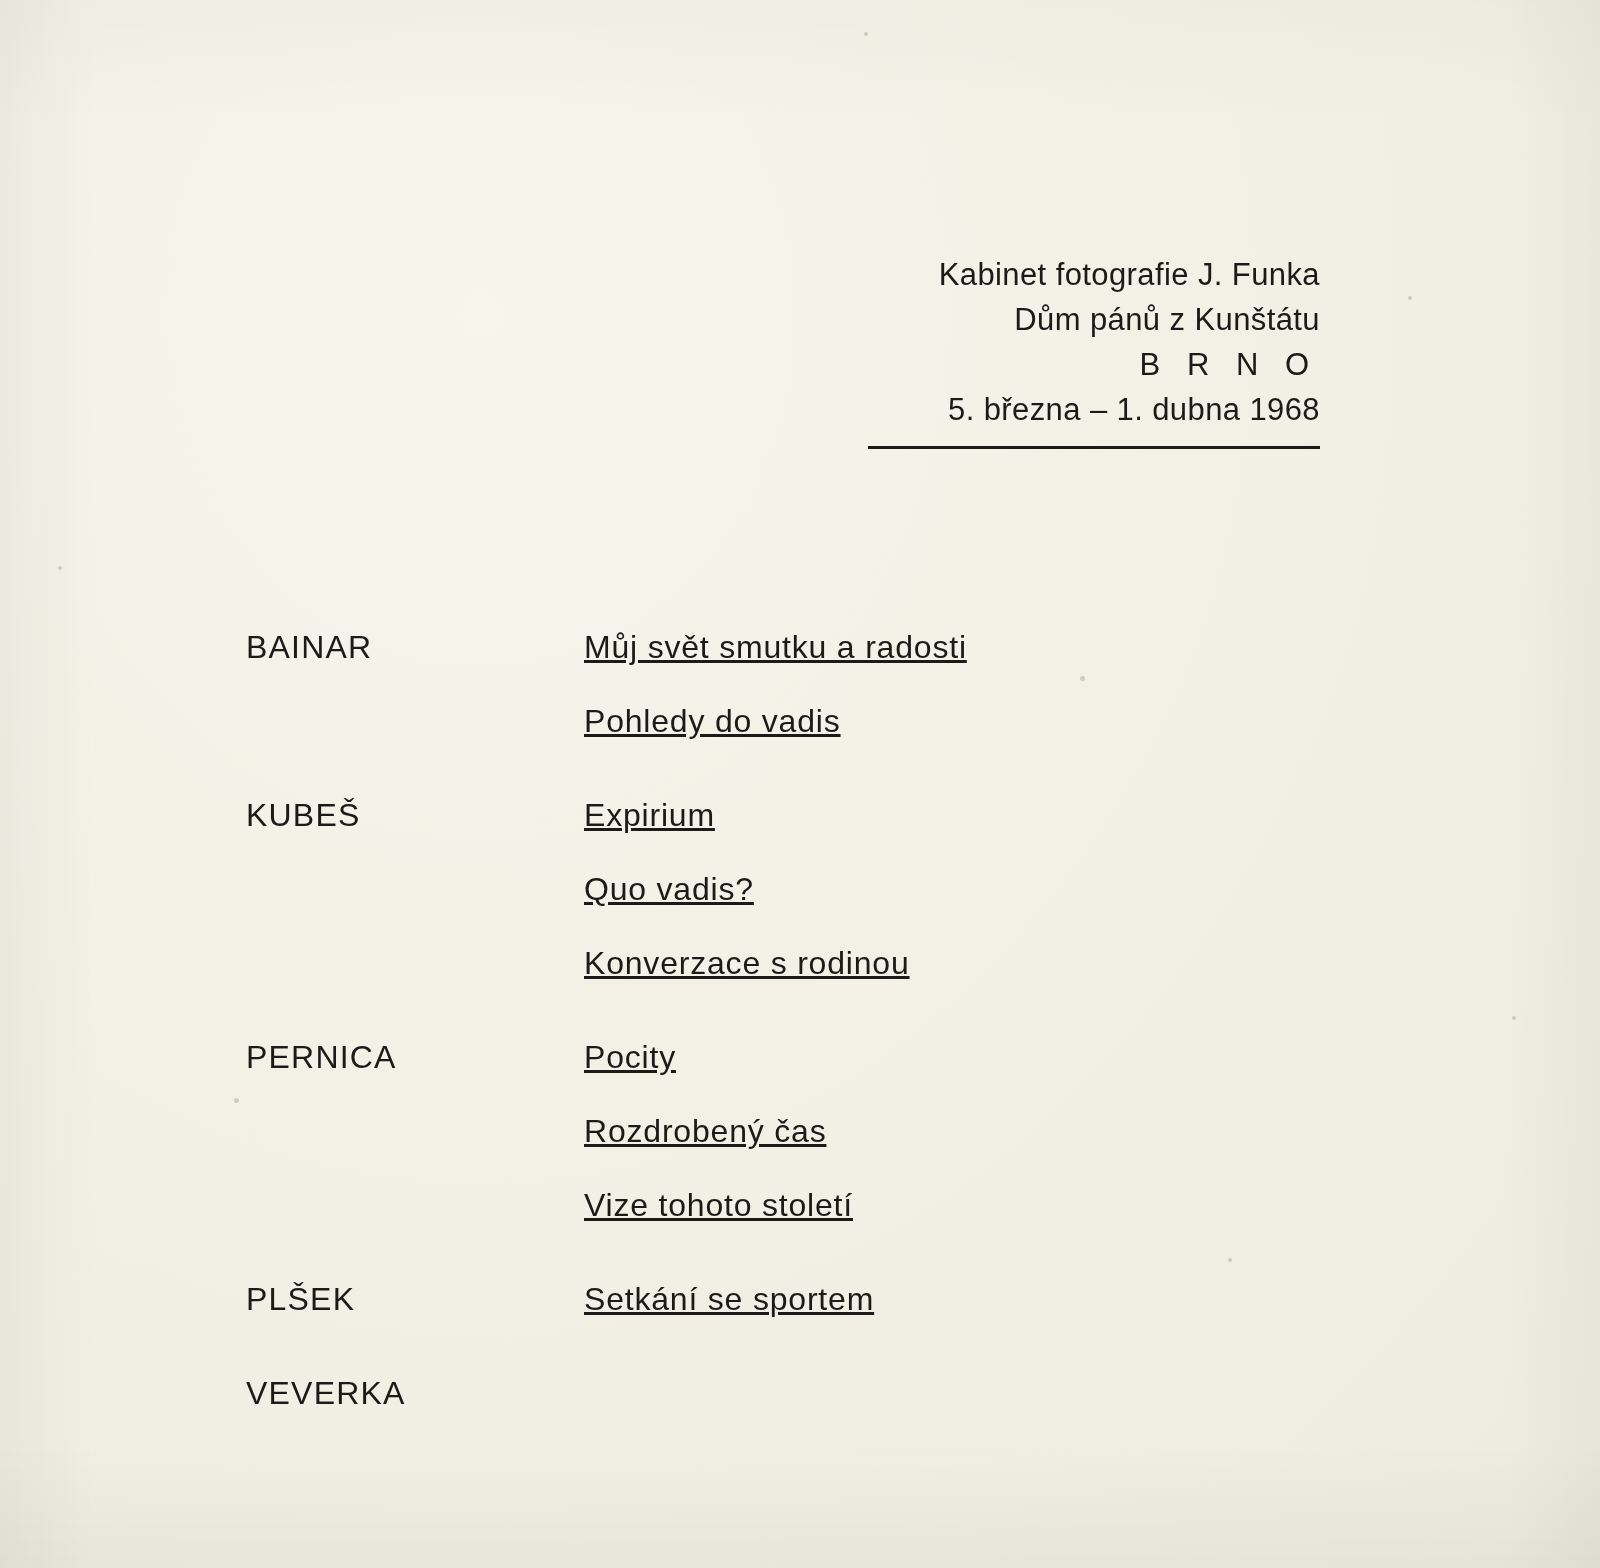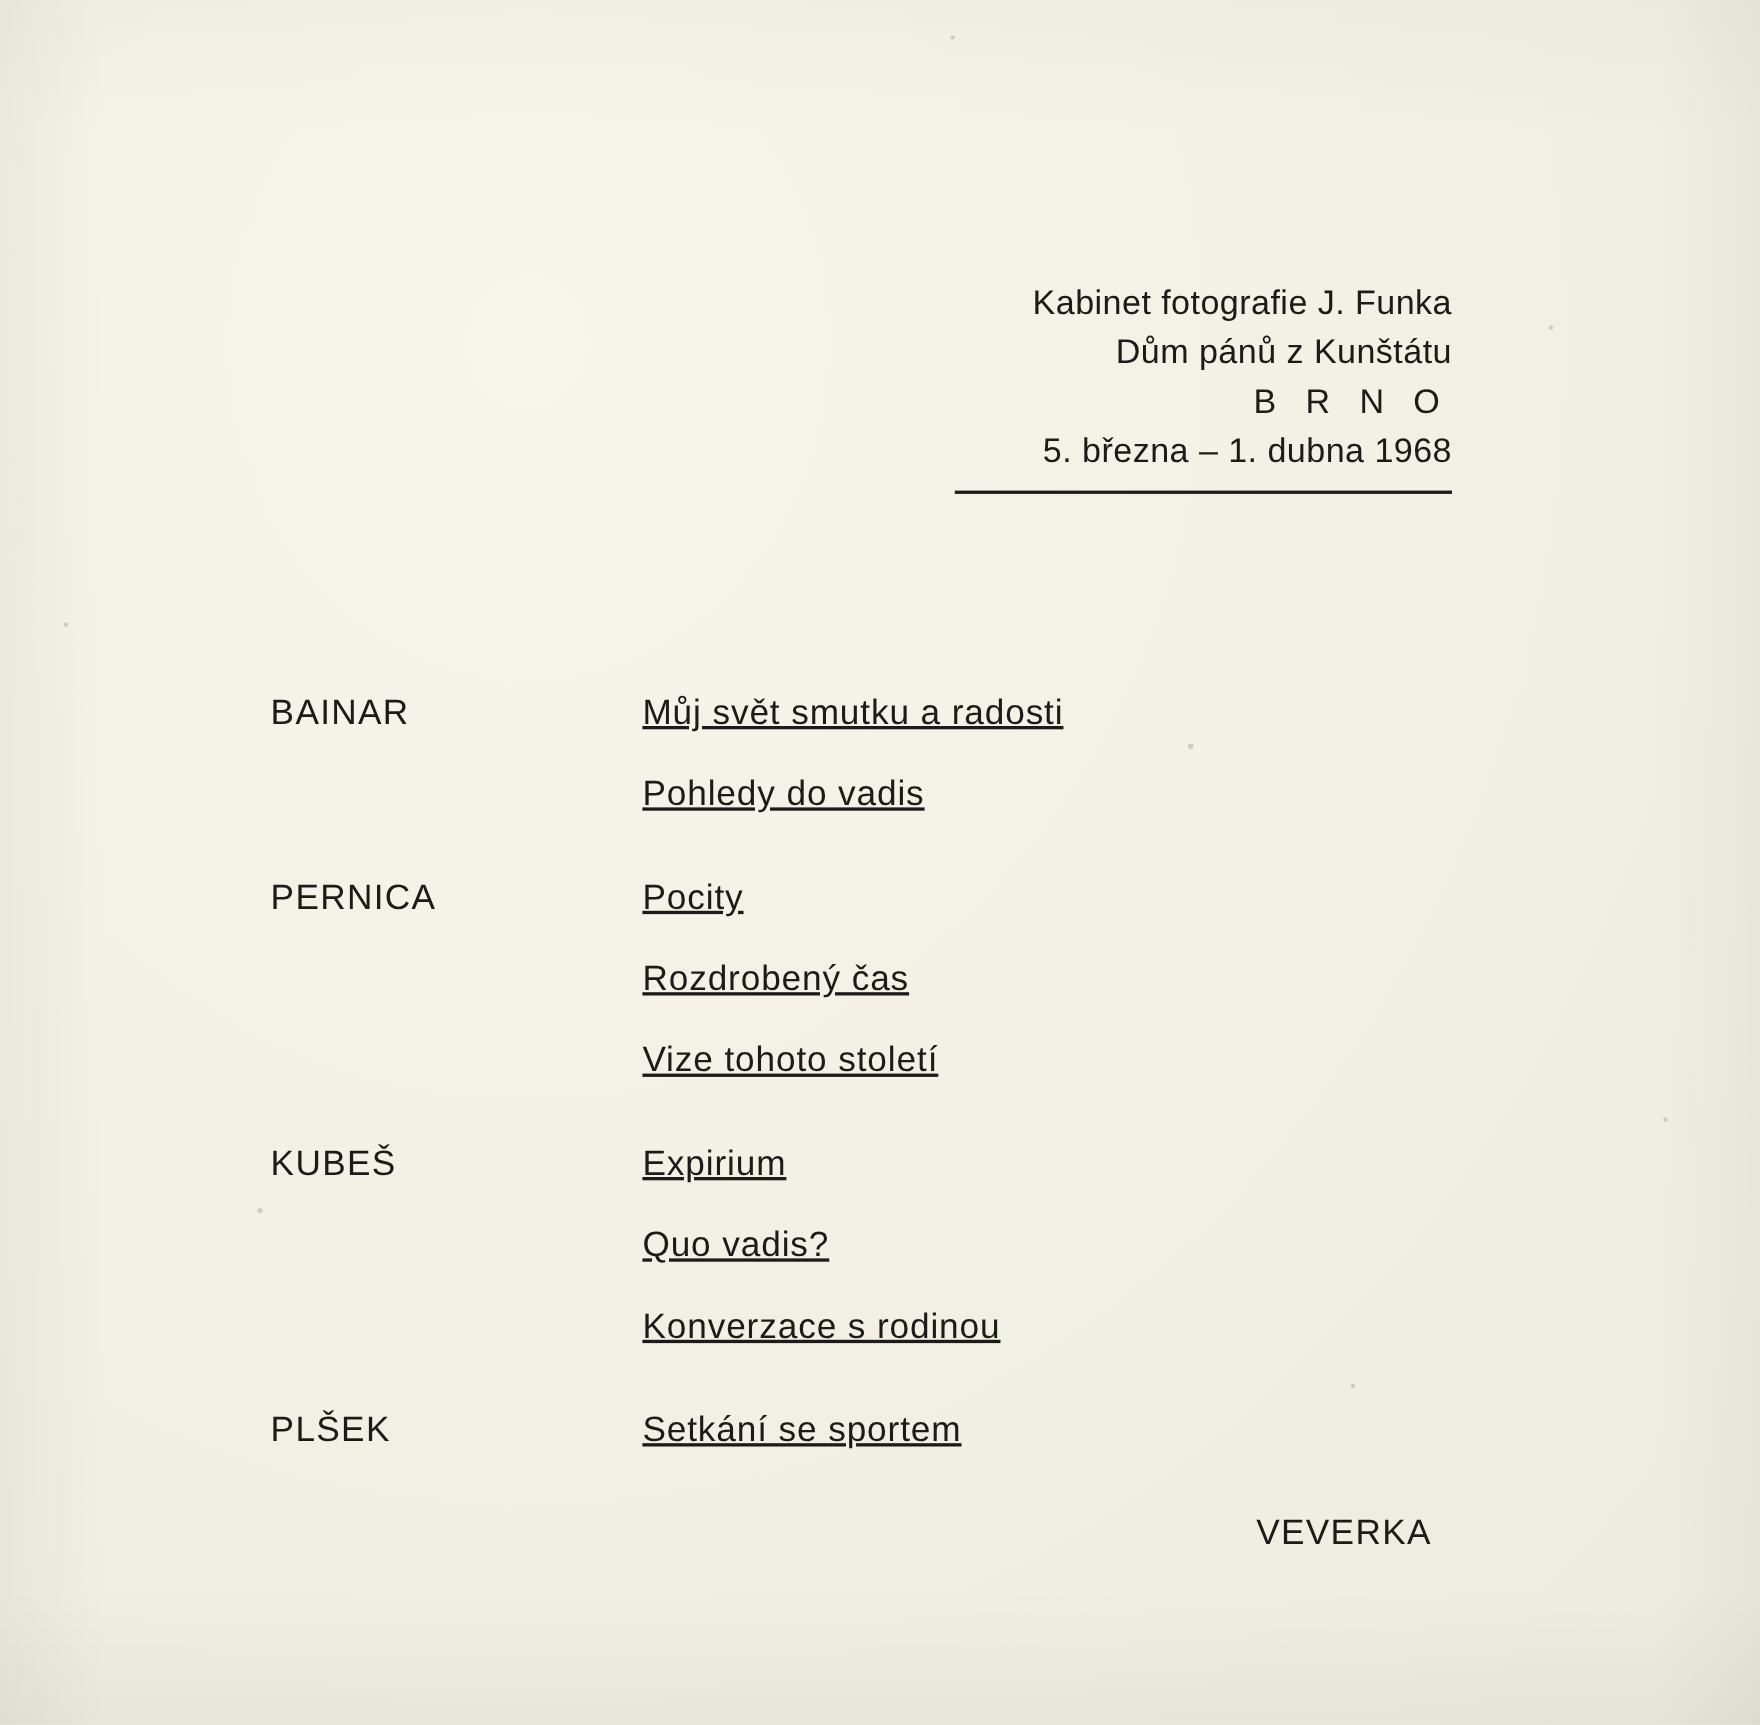--- a/index.html
+++ b/index.html
@@ -72,21 +72,20 @@
     left: 246px;
     right: 120px;
   }
   .group {
     display: flex;
     align-items: flex-start;
     margin-bottom: 52px;
   }
   .group:last-child {
     margin-bottom: 0;
-    justify-content: flex-end;
   }
   .author {
     width: 338px;
     flex: 0 0 338px;
     font-size: 32px;
     line-height: 42px;
     letter-spacing: 1.2px;
     white-space: nowrap;
   }
   .works {
@@ -131,34 +130,34 @@
 
     <div class="group">
       <div class="author">BAINAR</div>
       <div class="works">
         <div class="work">Můj svět smutku a radosti</div>
         <div class="work">Pohledy do vadis</div>
       </div>
     </div>
 
     <div class="group">
+      <div class="author">KUBEŠ</div>
+      <div class="works">
+        <div class="work">Expirium</div>
+        <div class="work">Quo vadis?</div>
+        <div class="work">Konverzace s rodinou</div>
+      </div>
+    </div>
+
+    <div class="group">
       <div class="author">PERNICA</div>
       <div class="works">
         <div class="work">Pocity</div>
         <div class="work">Rozdrobený čas</div>
         <div class="work">Vize tohoto století</div>
-      </div>
-    </div>
-
-    <div class="group">
-      <div class="author">KUBEŠ</div>
-      <div class="works">
-        <div class="work">Expirium</div>
-        <div class="work">Quo vadis?</div>
-        <div class="work">Konverzace s rodinou</div>
       </div>
     </div>
 
     <div class="group">
       <div class="author">PLŠEK</div>
       <div class="works">
         <div class="work">Setkání se sportem</div>
       </div>
     </div>
 

